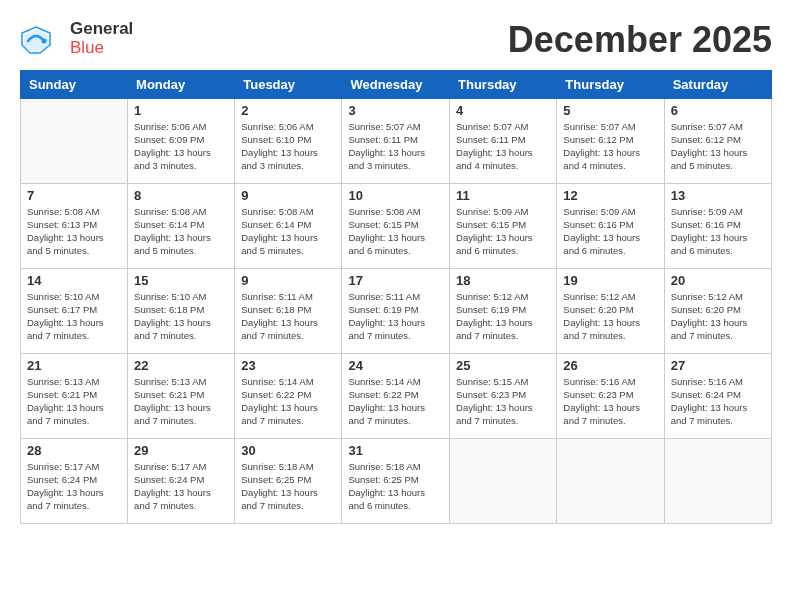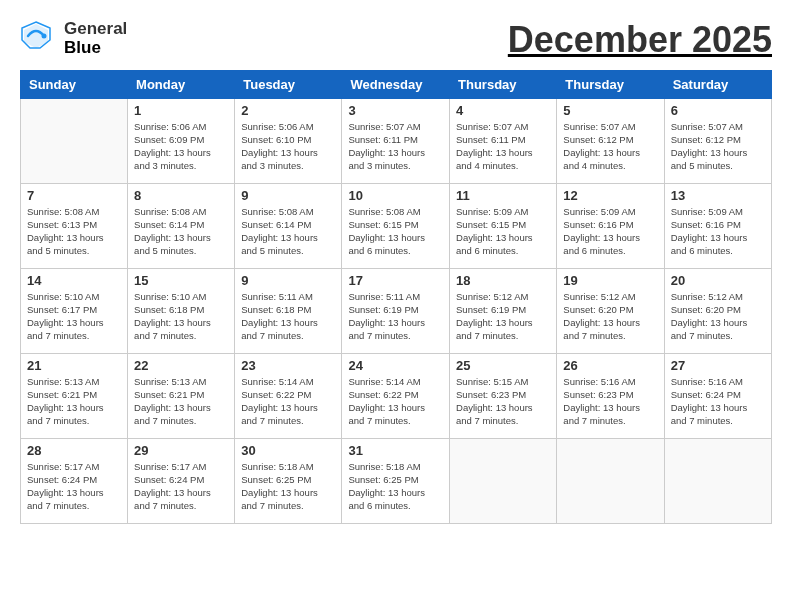--- a/index.html
+++ b/index.html
@@ -11,21 +11,20 @@
       padding: 20px;
     }
     .header {
       display: flex;
       justify-content: space-between;
       align-items: flex-start;
       margin-bottom: 10px;
     }
     .title-section {
       text-align: center;
-      text-decoration: underline;
     }
     .month-title {
       font-size: 36px;
       font-weight: bold;
       color: #333;
       line-height: 1.1;
     }
     .location {
       font-size: 15px;
       color: #555;
@@ -62,43 +61,43 @@
     .day-info {
       font-size: 9.5px;
       color: #444;
       line-height: 1.4;
     }
     .empty-cell {
       background: #f9f9f9;
     }
     .logo-wrapper {
       display: flex;
-      align-items: flex-start;
-      gap: 12px;
+      align-items: flex-end;
+      gap: 18px;
     }
     .logo-text {
       display: flex;
       flex-direction: column;
     }
   </style>
 </head>
 <body>
 
 <div class="header">
   <div class="logo-wrapper">
     <svg width="32" height="32" viewBox="0 0 32 32">
       <rect x="0" y="0" width="32" height="32" fill="white"></rect>
       <polygon points="16,4 28,10 28,22 16,28 4,22 4,10" fill="#2196F3" opacity="0.15"></polygon>
       <polygon points="16,2 30,8 30,20 20,28 10,28 2,20 2,8" fill="none" stroke="#2196F3" stroke-width="1.5"></polygon>
       <path d="M8,16 Q16,6 24,16" fill="none" stroke="#2196F3" stroke-width="2.5" stroke-linecap="round"></path>
       <circle cx="24" cy="16" r="2.5" fill="#2196F3"></circle>
     </svg>
     <div class="logo-text">
       <span style="font-size:17px;font-weight:bold;color:#333;line-height:1.1;">General</span>
-      <span style="font-size:17px;font-weight:bold;color:#000000;line-height:1.1;">Blue</span>
+      <span style="font-size:17px;font-weight:normal;color:#ef4444;line-height:1.1;">Blue</span>
     </div>
   </div>
   <div class="title-section">
     <div class="month-title">December 2025</div>
   </div>
 </div>
 
 <table class="calendar">
   <thead>
     <tr>

